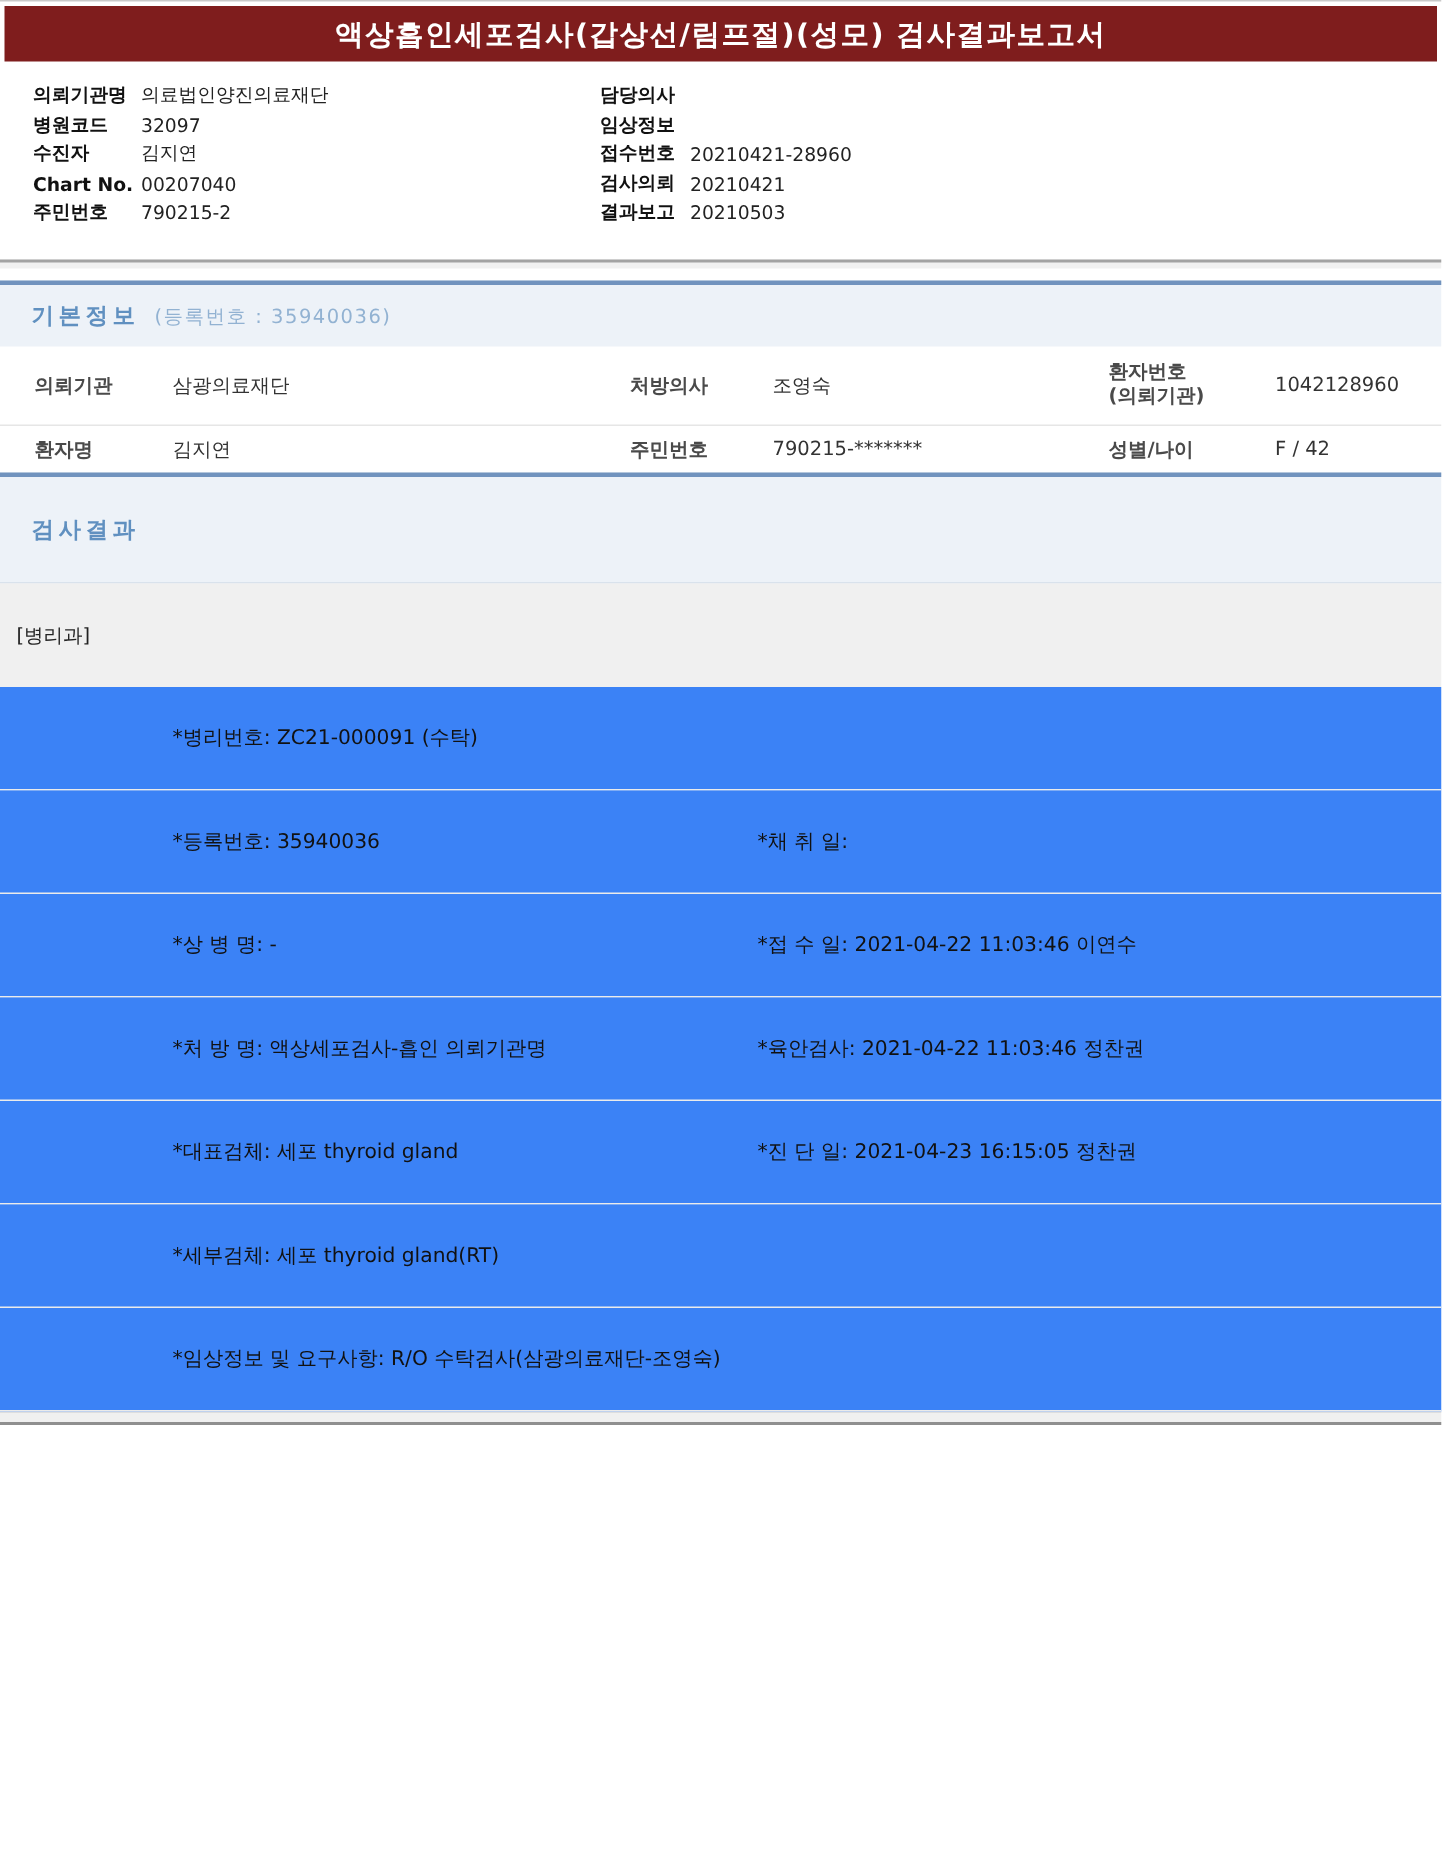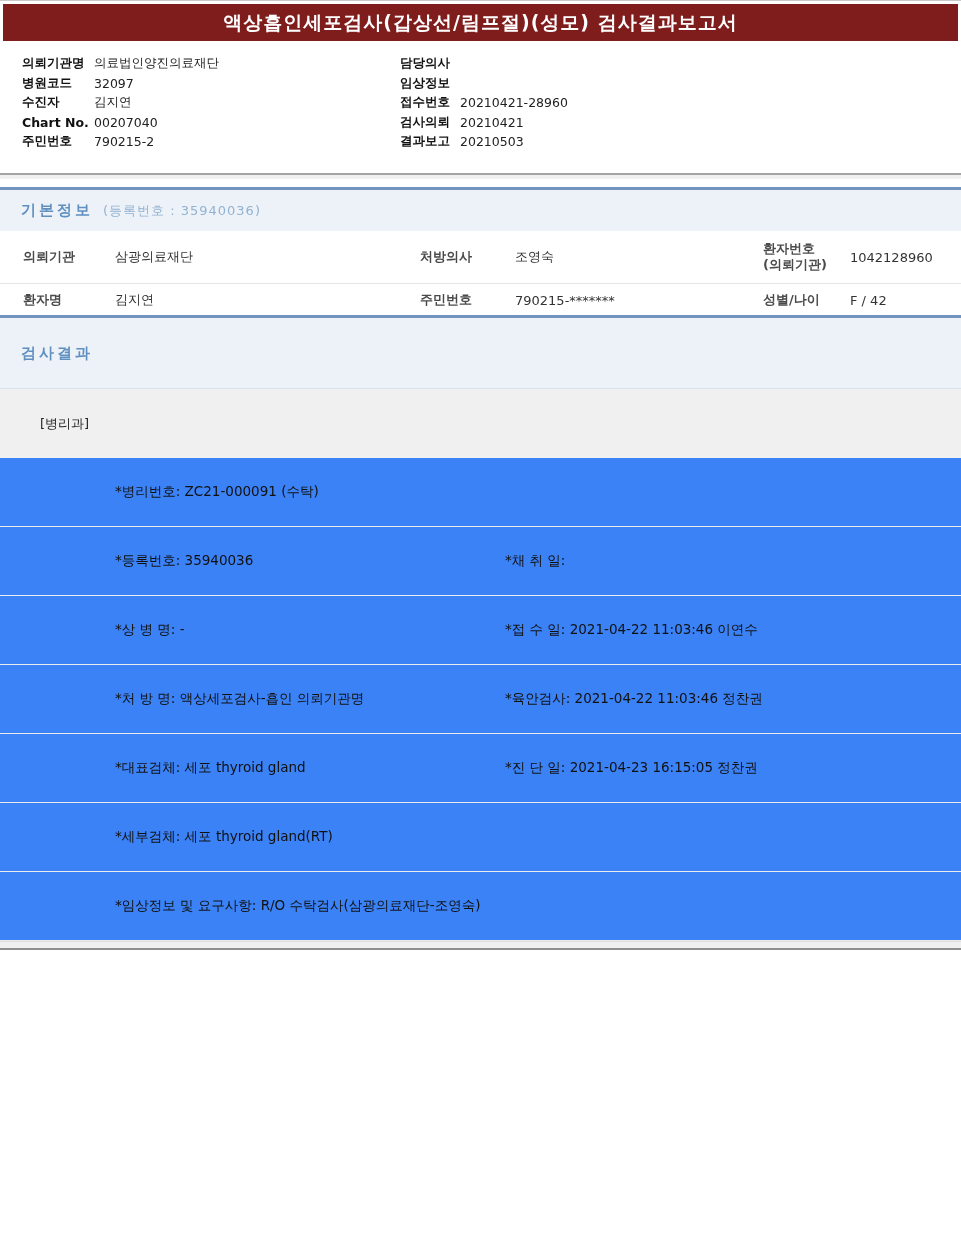--- a/index.html
+++ b/index.html
@@ -49,29 +49,29 @@
   .section-reg { color:#92b2d2; font-size:13px; margin-left:10px; letter-spacing:1px; }
 
   .b-row { position:relative; font-size:13px; }
   .b-row1 { height:52px; border-bottom:1px solid #e6e6e6; }
   .b-row2 { height:31px; }
   .b-cell { position:absolute; top:50%; transform:translateY(-50%); white-space:nowrap; }
   .b-label { color:#4a4a4a; font-weight:bold; }
   .b-value { color:#333; }
   .p-c1l { left:23px; } .p-c1v { left:115px; }
   .p-c2l { left:420px;text-align:right; } .p-c2v { left:515px; }
-  .p-c3l { left:763px; } .p-c3v { left:850px; }
+  .p-c3l { left:739px; } .p-c3v { left:850px; }
   .two-line { line-height:16px; }
 
   
   .section-results { height:70px; border-bottom:1px solid #d9e2ec; }
 
   .dept-band {
     background:#f0f0f0; height:69px; display:flex; align-items:center;
-    padding-left:40px; font-size:13px; color:#222;
+    padding-left:11px; font-size:13px; color:#222;
   }
 
   .d-row { position:relative; height:68px; border-bottom:1px solid #ebebeb; background:#3b82f6; }
   .d-cell { position:absolute; top:50%; transform:translateY(-50%); white-space:nowrap;
             font-size:13.5px; color:#111; }
   .d-left { left:115px; }
   .d-right { left:505px; }
 
   .footer-band { height:6px; background:#f0f0f0; border-top:1px solid #dedede; border-bottom:2px solid #8f8f8f; }
 </style>

